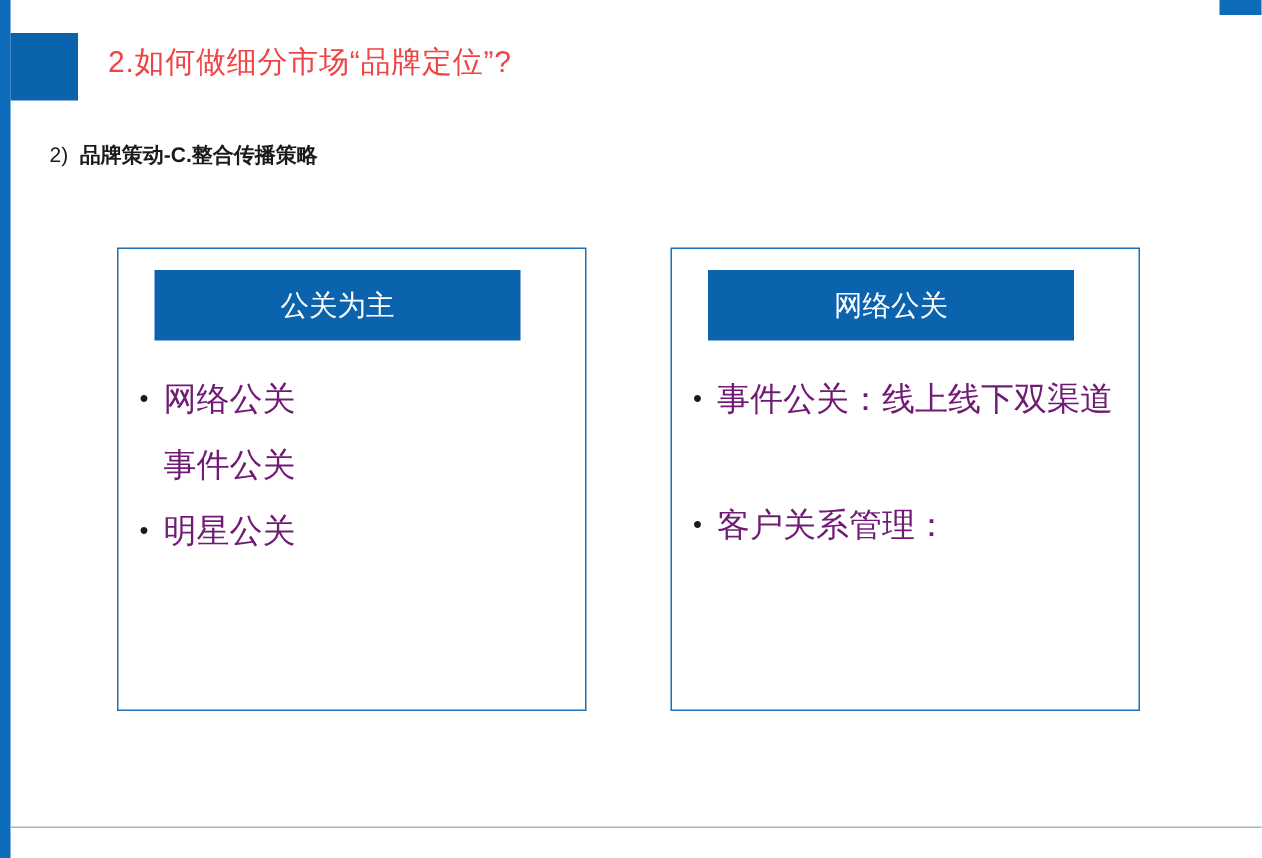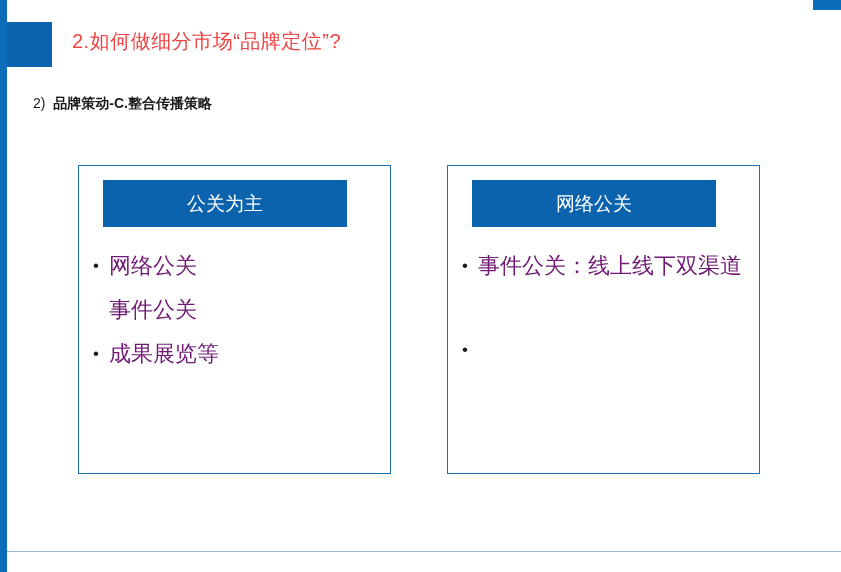--- a/index.html
+++ b/index.html
@@ -163,38 +163,39 @@
         <span class="bullet-text">网络公关</span>
       </div>
       <div class="gap-sm"></div>
       <div class="bullet-row">
         <span class="bullet-dot empty"></span>
         <span class="bullet-text">事件公关</span>
       </div>
       <div class="gap-sm"></div>
       <div class="bullet-row">
         <span class="bullet-dot">•</span>
-        <span class="bullet-text">成果展览等</span>
+        <span class="bullet-text">明星公关</span>
       </div>
     </div>
   </div>
 
   <div class="box right">
     <div class="box-header">网络公关</div>
     <div class="box-body">
       <div class="bullet-row">
         <span class="bullet-dot">•</span>
         <span class="bullet-text">事件公关：线上线下双渠道</span>
       </div>
       <div class="bullet-row">
         <span class="bullet-dot empty">•</span>
       </div>
       <div class="gap-md"></div>
       <div class="bullet-row">
         <span class="bullet-dot">•</span>
+        <span class="bullet-text">客户关系管理：</span>
       </div>
       <div class="bullet-row">
         <span class="bullet-dot empty">•</span>
       </div>
     </div>
   </div>
 
 </div>
 
 </body></html>

